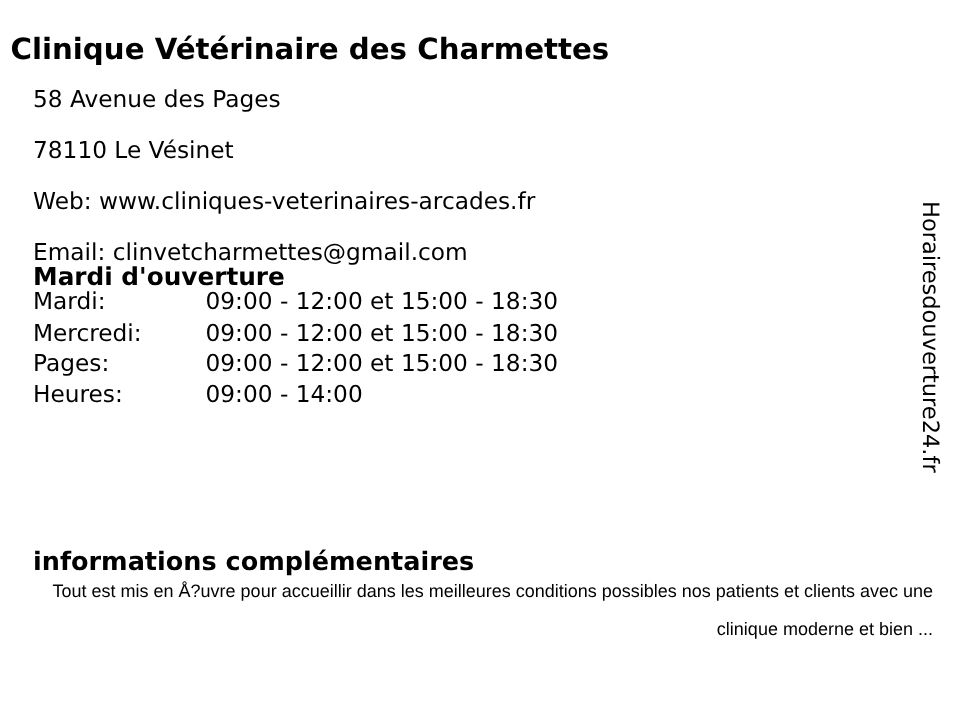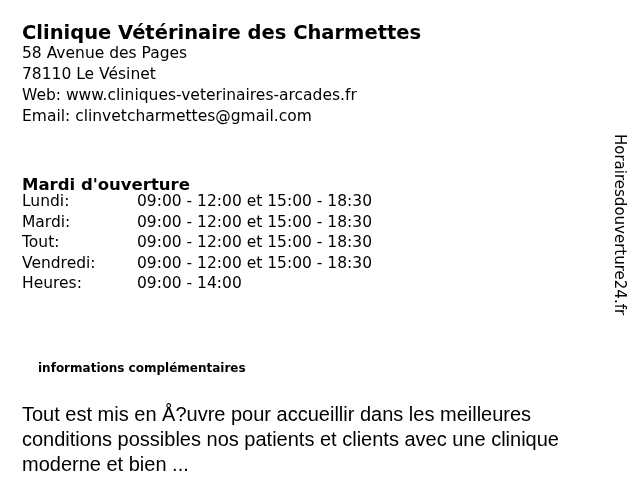--- a/index.html
+++ b/index.html
@@ -10,36 +10,37 @@
     width: 640px;
     height: 480px;
     position: relative;
     overflow: hidden;
     background: #ffffff;
     color: #000000;
     font-family: "DejaVu Sans", sans-serif;
   }
   .page-title {
     position: absolute;
-    left: 22px;
+    left: 7px;
     top: 8px;
     font-size: 19.5px;
     font-weight: bold;
     line-height: 24px;
     white-space: nowrap;
   }
   .contact-block {
     position: absolute;
     left: 22px;
     top: 43px;
     font-size: 15.5px;
     line-height: 21px;
   }
   .contact-line {
     white-space: nowrap;
+    margin-top: 13px;
   }
   .hours-heading {
     position: absolute;
     left: 22px;
     top: 161px;
     font-size: 16.5px;
     font-weight: bold;
     white-space: nowrap;
   }
   .hours-table {
@@ -51,34 +52,35 @@
   }
   .hours-row {
     white-space: nowrap;
   }
   .day-label {
     display: inline-block;
     width: 115px;
   }
   .info-heading {
     position: absolute;
-    left: 38px;
+    left: 22px;
     top: 351px;
-    font-size: 12px;
+    font-size: 17px;
     font-weight: bold;
     white-space: nowrap;
   }
   .info-text {
     position: absolute;
     left: 22px;
-    top: 382px;
+    top: 370px;
     width: 600px;
     font-family: "Liberation Sans", sans-serif;
-    font-size: 20px;
+    font-size: 12px;
     line-height: 25px;
+    text-align: right;
   }
   .watermark {
     position: absolute;
     left: 610px;
     top: 134px;
     writing-mode: vertical-rl;
     font-size: 15px;
     line-height: 19px;
     white-space: nowrap;
   }
@@ -92,30 +94,27 @@
   <div class="contact-line">58 Avenue des Pages</div>
   <div class="contact-line">78110 Le Vésinet</div>
   <div class="contact-line">Web: www.cliniques-veterinaires-arcades.fr</div>
   <div class="contact-line">Email: clinvetcharmettes@gmail.com</div>
 </div>
 
 <h2 class="hours-heading">Mardi d'ouverture</h2>
 
 <div class="hours-table">
   <div class="hours-row">
-    <span class="day-label">Lundi:</span><span class="day-hours">09:00 - 12:00 et 15:00 - 18:30</span>
-  </div>
-  <div class="hours-row">
     <span class="day-label">Mardi:</span><span class="day-hours">09:00 - 12:00 et 15:00 - 18:30</span>
   </div>
   <div class="hours-row">
-    <span class="day-label">Tout:</span><span class="day-hours">09:00 - 12:00 et 15:00 - 18:30</span>
+    <span class="day-label">Mercredi:</span><span class="day-hours">09:00 - 12:00 et 15:00 - 18:30</span>
   </div>
   <div class="hours-row">
-    <span class="day-label">Vendredi:</span><span class="day-hours">09:00 - 12:00 et 15:00 - 18:30</span>
+    <span class="day-label">Pages:</span><span class="day-hours">09:00 - 12:00 et 15:00 - 18:30</span>
   </div>
   <div class="hours-row">
     <span class="day-label">Heures:</span><span class="day-hours">09:00 - 14:00</span>
   </div>
 </div>
 
 <h2 class="info-heading">informations complémentaires</h2>
 
 <p class="info-text">Tout est mis en Å?uvre pour accueillir dans les meilleures conditions possibles nos patients et clients avec une clinique moderne et bien ...</p>
 

